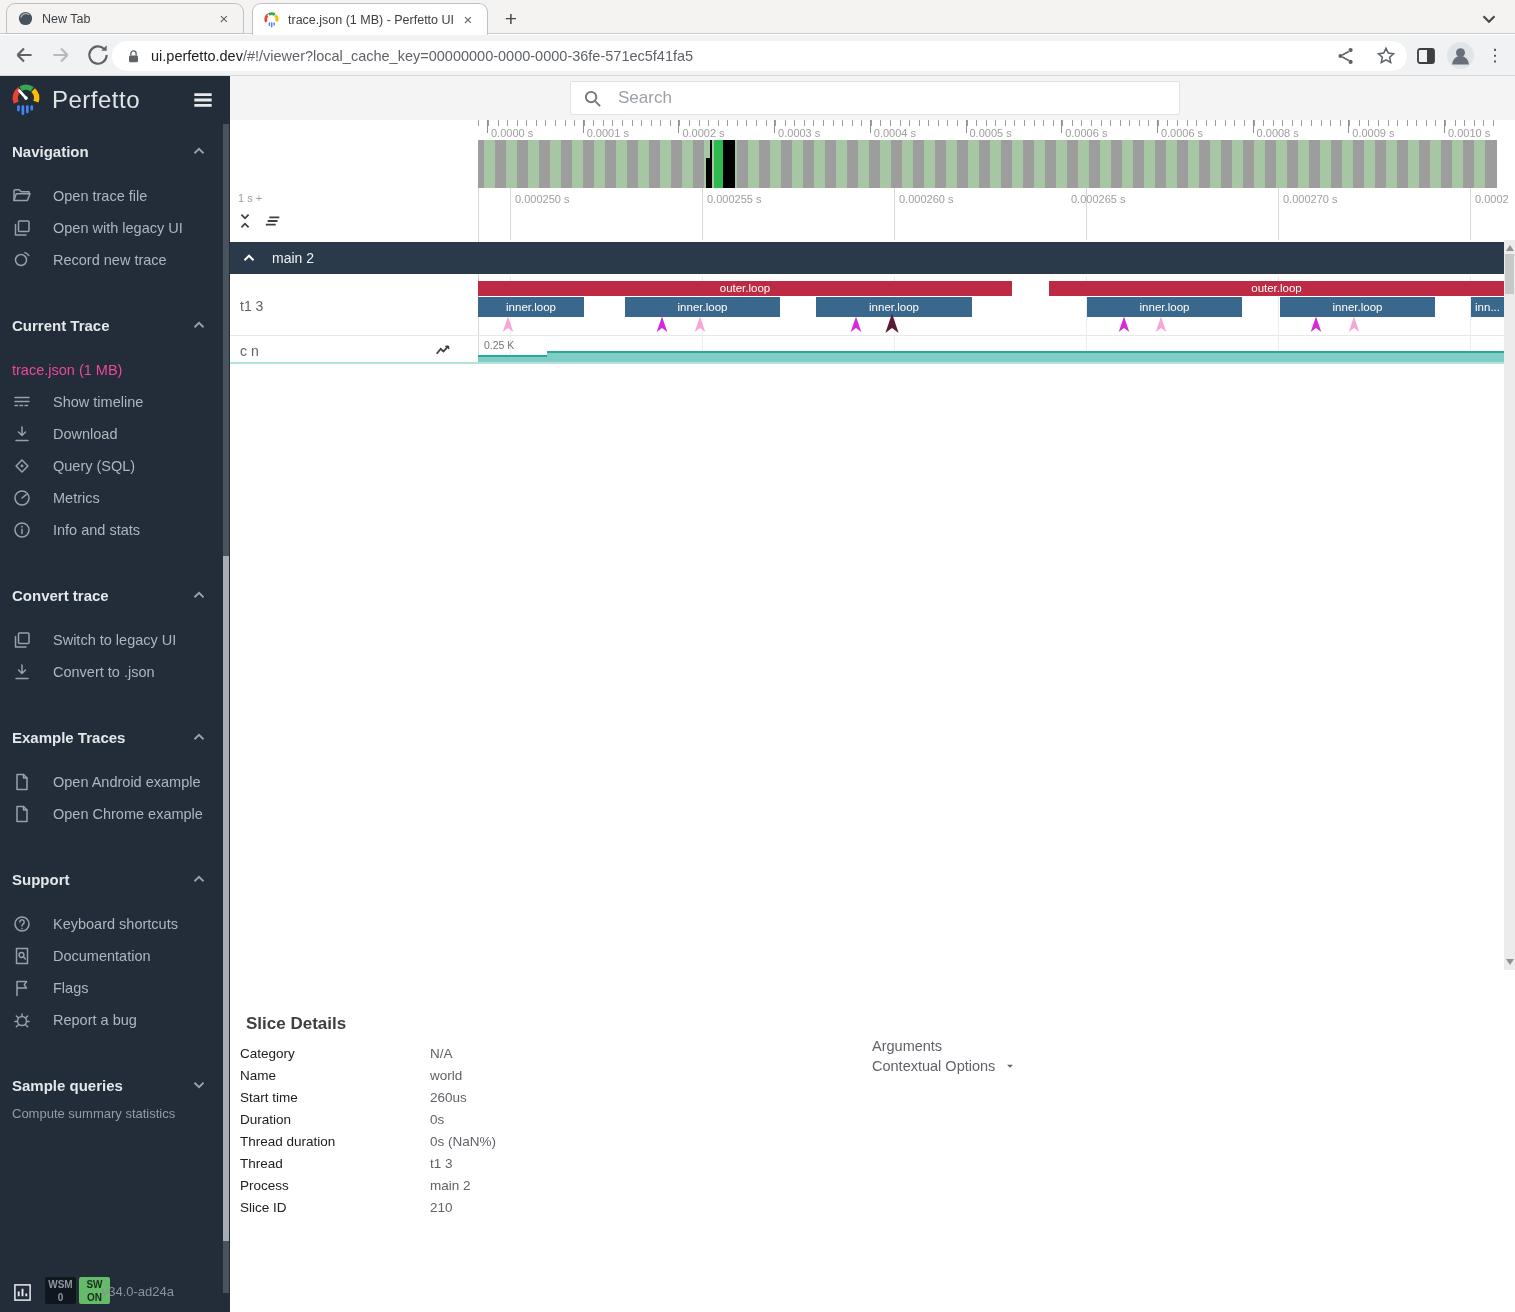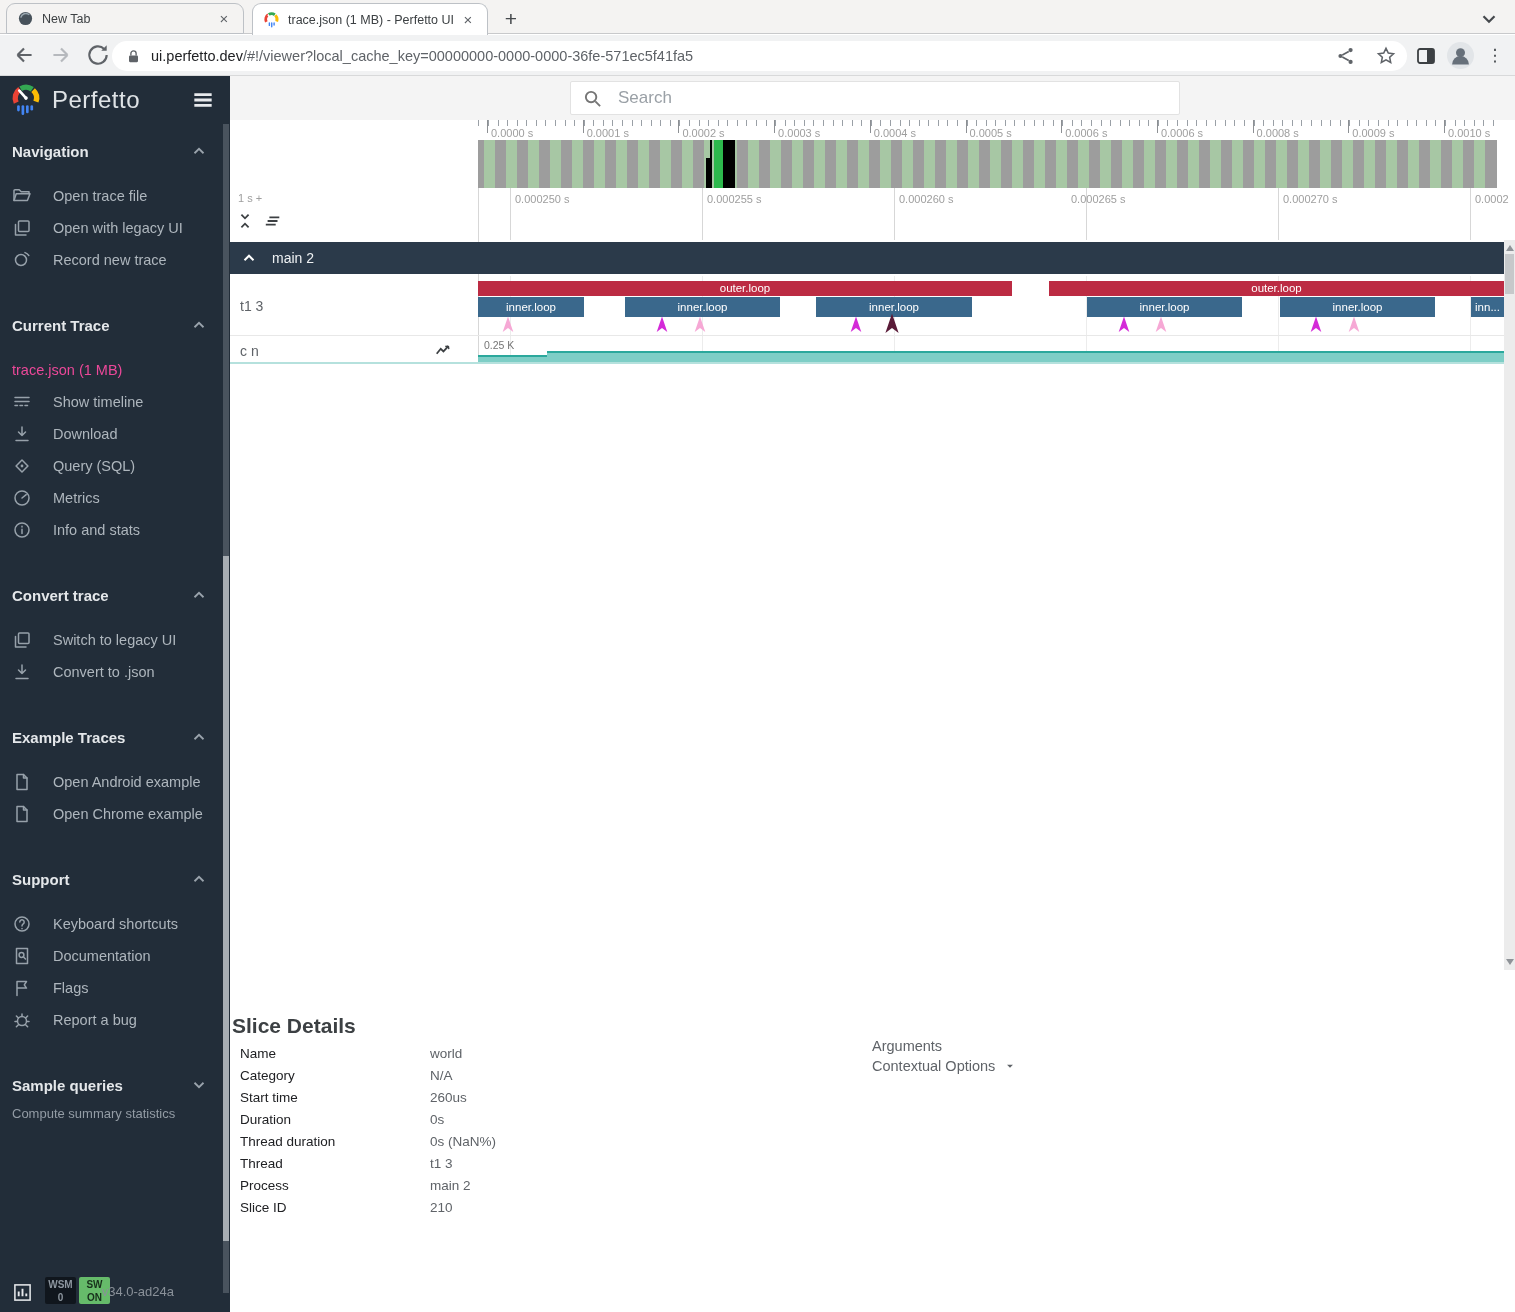--- a/index.html
+++ b/index.html
@@ -124,21 +124,21 @@
   .vs-thumb { position:absolute; left:1px; top:14px; width:9px; height:40px; background:#c6c8ca; }
 
   
   .details-bar { position:absolute; left:0; top:902px; width:1285px; height:26px; background:#f1f2f3;
                  border-top:1px solid #d9dadb; border-bottom:1px solid #d9dadb; }
   .sel-tab { position:absolute; left:10px; top:2px; width:106px; height:25px; background:#fff;
              border:1px solid #c6c9cc; border-bottom:none; border-radius:3px 3px 0 0;
              font-size:12.5px; color:#202124; display:flex; align-items:center; justify-content:center; }
   .dp-ic { position:absolute; top:3px; width:20px; height:20px; color:#202124; }
   .details-content { position:absolute; left:0; top:928px; width:1285px; height:308px; background:#fff; }
-  .dc-heading { position:absolute; left:2px; top:10px; font-size:21px; font-weight:700; color:#3c4043; }
+  .dc-heading { position:absolute; left:16px; top:10px; font-size:17px; font-weight:700; color:#3c4043; }
   #slice-rows { position:absolute; left:10px; top:38px; width:560px; }
   .d-row { display:flex; height:22px; align-items:center; }
   .d-label { width:190px; font-size:13.5px; color:#202124; }
   .d-value { font-size:13.5px; color:#5f6368; }
   .args-block { position:absolute; left:642px; top:32px; }
   .args-title { font-size:14.5px; color:#5f6368; line-height:20px; }
   .ctx-row { display:flex; align-items:center; font-size:14.5px; color:#5f6368; line-height:20px; }
   .ctx-caret { width:14px; height:14px; margin-left:8px; color:#5f6368; }
 
   svg { display:block; }
@@ -766,26 +766,26 @@
     <div class="vscroll">
       <div class="vs-arrow vs-up"></div>
       <div class="vs-thumb"></div>
       <div class="vs-arrow vs-down"></div>
     </div>
 
     <div class="details-content">
       <div class="dc-heading">Slice Details</div>
       <div id="slice-rows">
           <div class="d-row">
+            <div class="d-label">Category</div>
+            <div class="d-value">N/A</div>
+          </div>
+          <div class="d-row">
             <div class="d-label">Name</div>
             <div class="d-value">world</div>
-          </div>
-          <div class="d-row">
-            <div class="d-label">Category</div>
-            <div class="d-value">N/A</div>
           </div>
           <div class="d-row">
             <div class="d-label">Start time</div>
             <div class="d-value">260us</div>
           </div>
           <div class="d-row">
             <div class="d-label">Duration</div>
             <div class="d-value">0s</div>
           </div>
           <div class="d-row">

